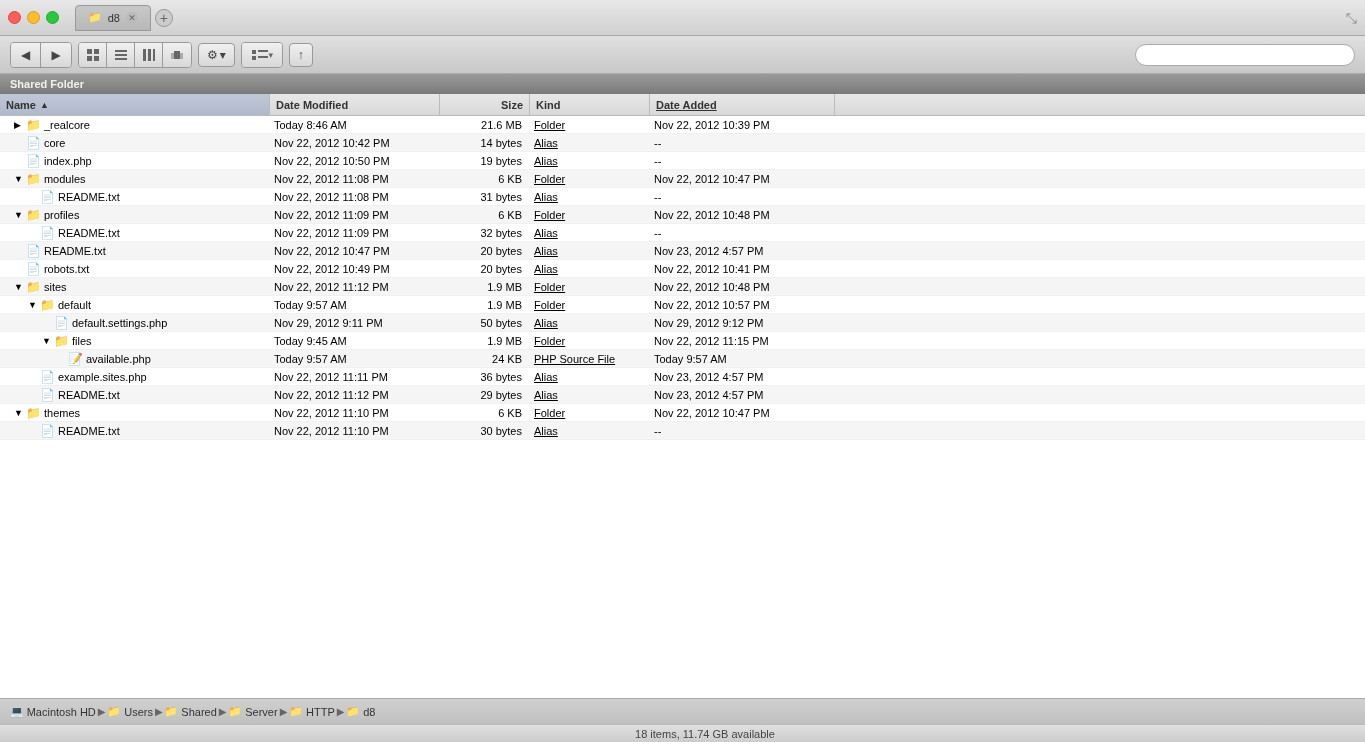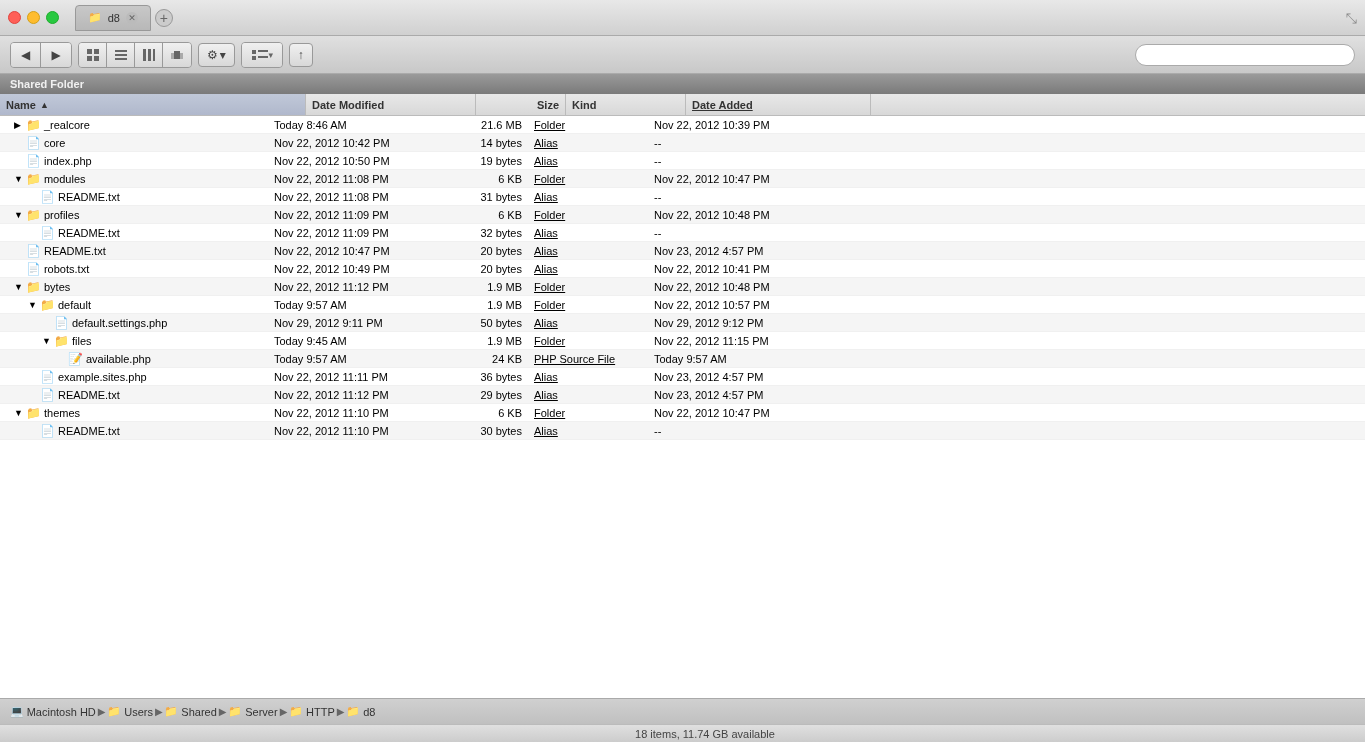--- a/index.html
+++ b/index.html
@@ -208,21 +208,21 @@
       height: 100%;
       display: flex;
       align-items: center;
       border-right: 1px solid #bbb;
       cursor: pointer;
       user-select: none;
     }
     .col-header.active {
       background: linear-gradient(to bottom, #c0c8d8, #b0b8cc);
     }
-    .col-name { width: 306px; }
+    .col-name { width: 270px; }
     .col-modified { width: 170px; }
     .col-size { width: 90px; justify-content: flex-end; }
     .col-kind { width: 120px; }
     .col-added { width: 185px; text-decoration: underline; }
     .sort-arrow { margin-left: 4px; font-size: 9px; }
 
     
     .file-list {
       flex: 1;
       overflow-y: auto;
@@ -515,21 +515,21 @@
     </div>
     <div class="cell cell-modified">Nov 22, 2012 10:49 PM</div>
     <div class="cell cell-size">20 bytes</div>
     <div class="cell cell-kind">Alias</div>
     <div class="cell cell-added">Nov 22, 2012 10:41 PM</div>
   </div>
     <div class="file-row">
     <div class="cell cell-name" style="padding-left: 14px;">
       <span class="expand-arrow">▼</span>
       <span class="file-icon icon-folder">📁</span>
-      <span>bytes</span>
+      <span>sites</span>
     </div>
     <div class="cell cell-modified">Nov 22, 2012 11:12 PM</div>
     <div class="cell cell-size">1.9 MB</div>
     <div class="cell cell-kind">Folder</div>
     <div class="cell cell-added">Nov 22, 2012 10:48 PM</div>
   </div>
     <div class="file-row">
     <div class="cell cell-name" style="padding-left: 28px;">
       <span class="expand-arrow">▼</span>
       <span class="file-icon icon-folder">📁</span>

